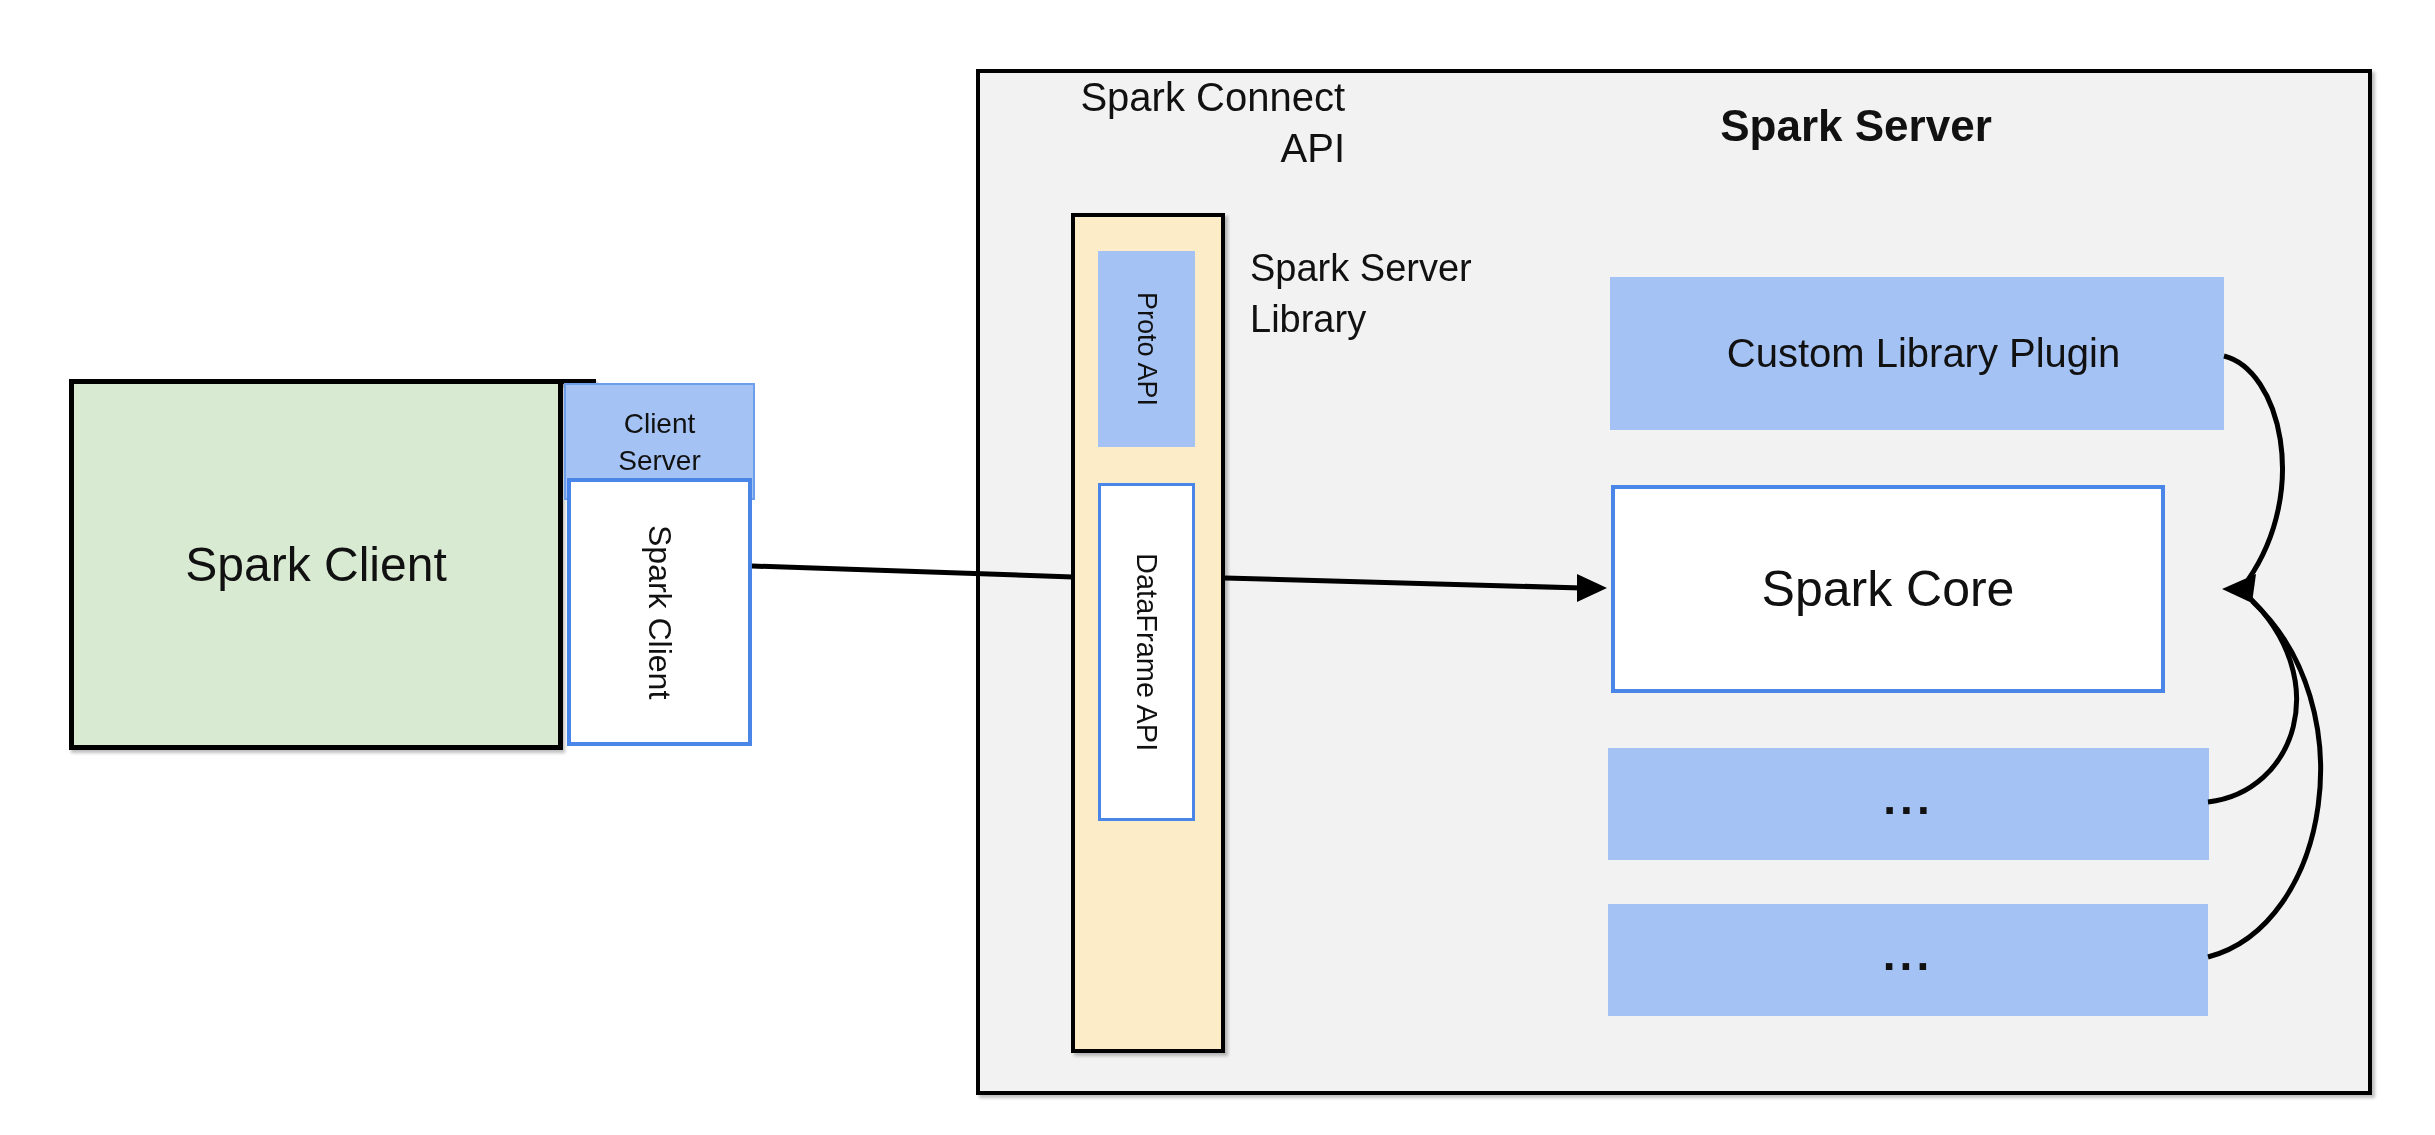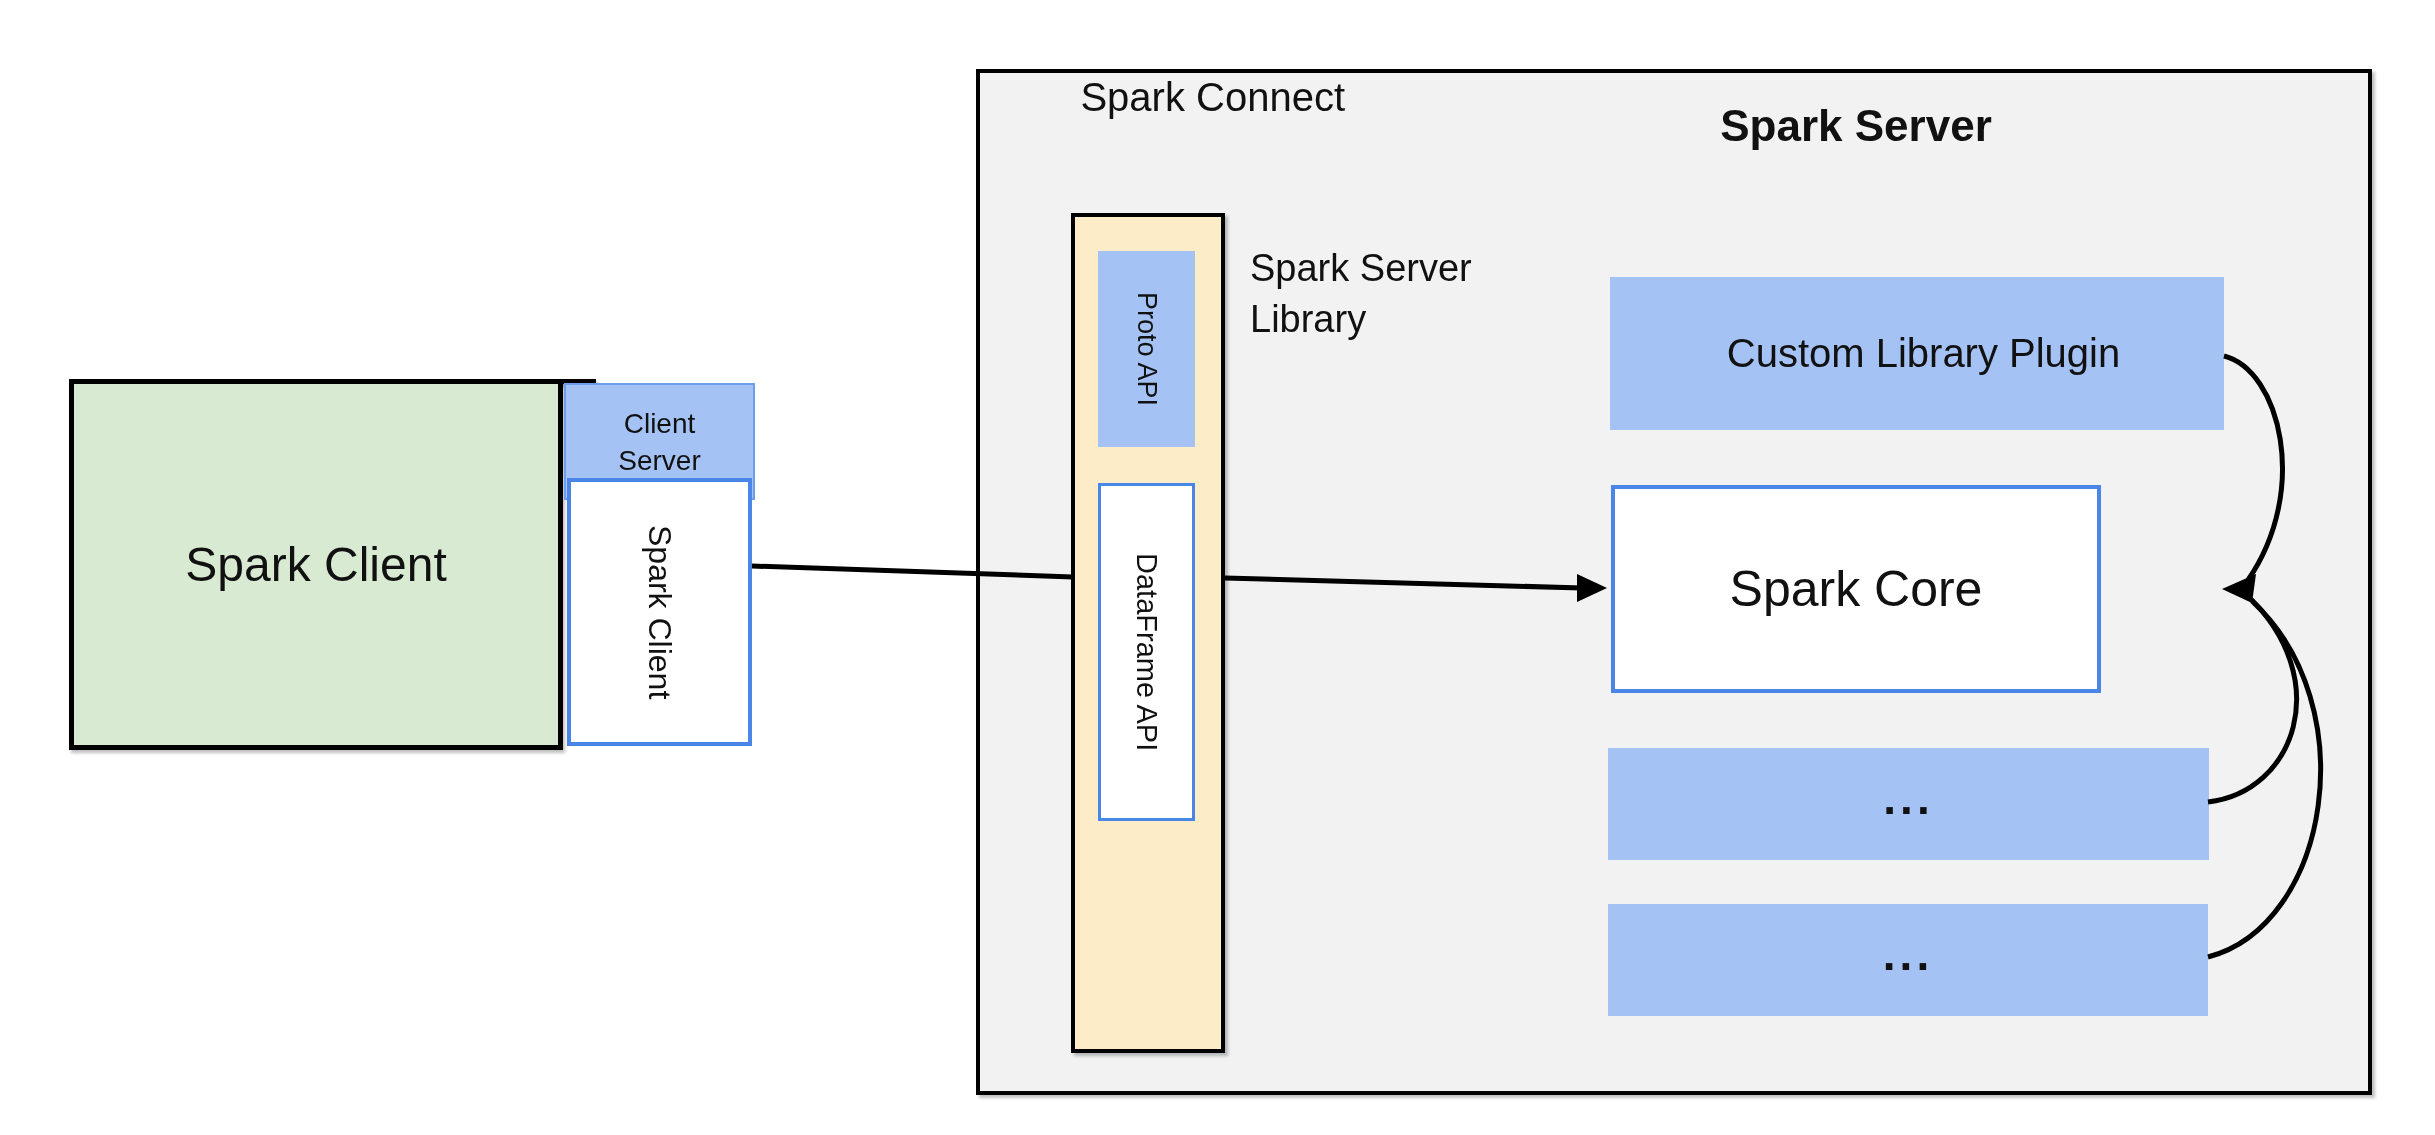--- a/index.html
+++ b/index.html
@@ -88,21 +88,21 @@
   }
 
   
   .plugin-box{
     left:1610px;top:277px;width:614px;height:153px;
     background:var(--blue-fill);
     font-size:40px;
     padding-left:13px;
   }
   .core-box{
-    left:1611px;top:485px;width:490px;height:208px;
+    left:1611px;top:485px;width:554px;height:208px;
     background:#ffffff;
     border:4px solid var(--blue-border);
     font-size:50px;
   }
   .dots-box-1{
     left:1608px;top:748px;width:601px;height:112px;
     background:var(--blue-fill);
   }
   .dots-box-2{
     left:1608px;top:904px;width:600px;height:112px;
@@ -142,20 +142,21 @@
   </div>
 
   <div class="abs spark-client-box center-flex">
     <span class="vtext">Spark Client</span>
   </div>
 
   <div class="abs container-box"></div>
 
   <div class="abs connect-title">
     <span style="display:block">Spark Connect</span>
+    <span style="display:block">API</span>
   </div>
 
   <div class="abs server-title">Spark Server</div>
 
   <div class="abs yellow-box"></div>
 
   <div class="abs proto-box center-flex">
     <span class="vtext">Proto API</span>
   </div>
 

